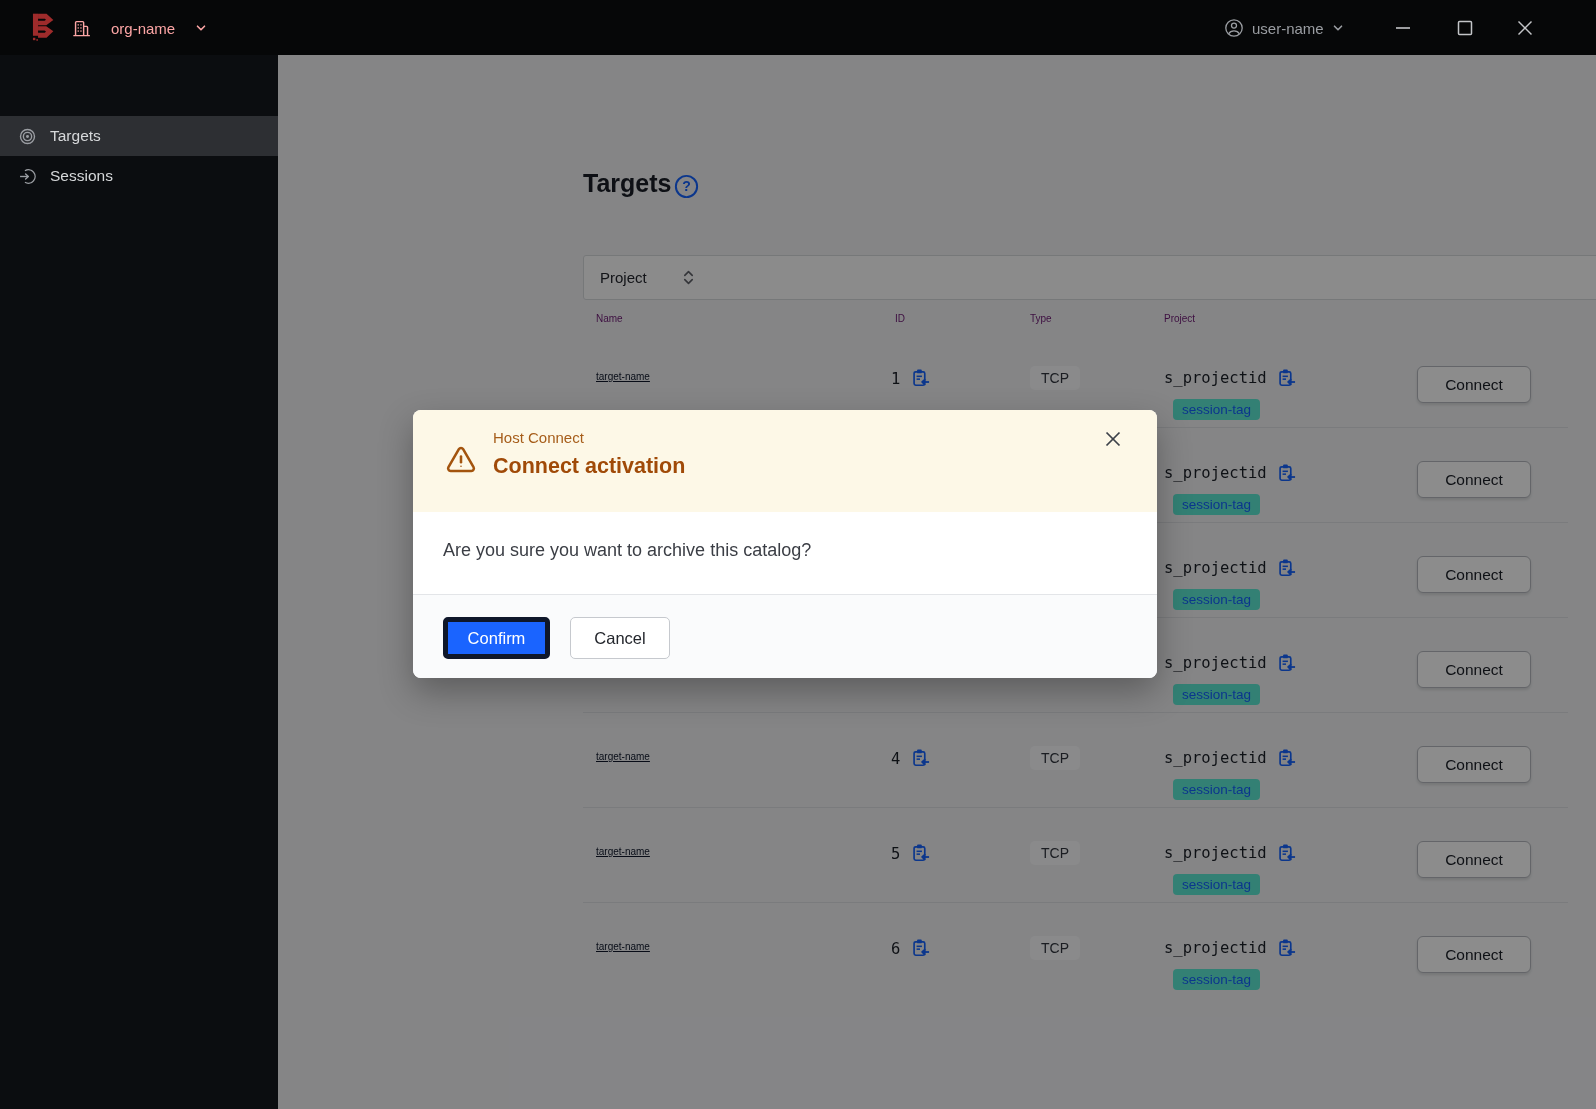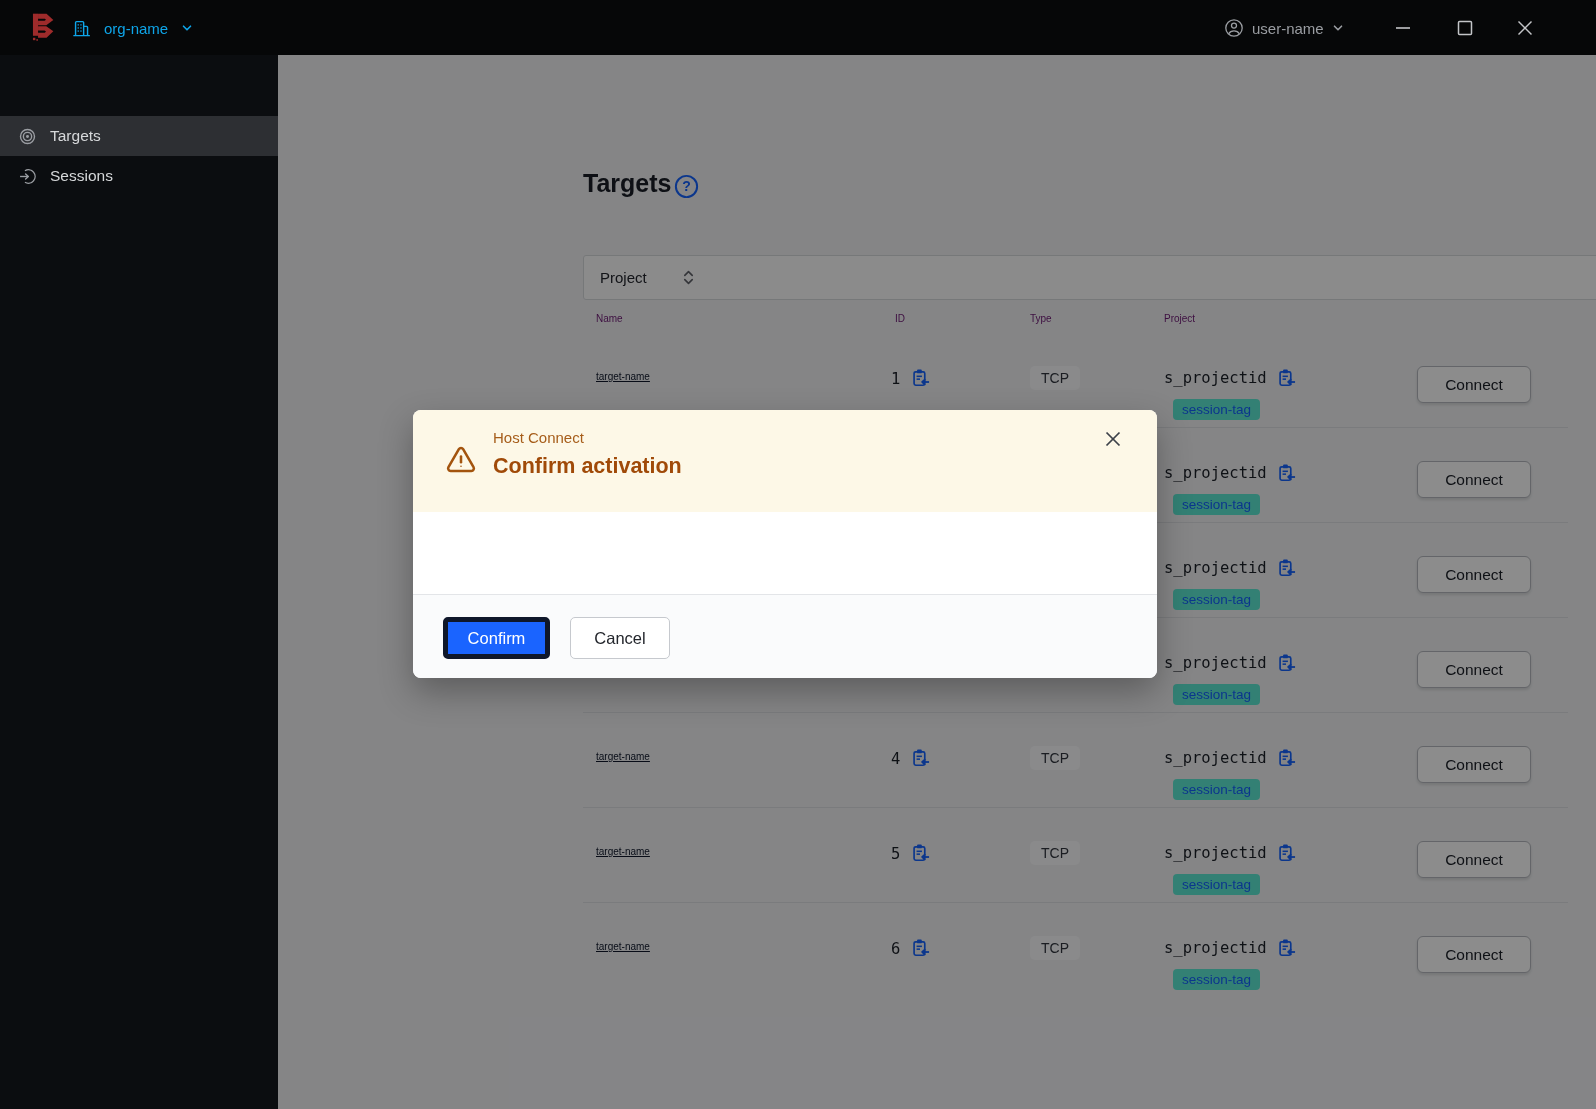--- a/index.html
+++ b/index.html
@@ -12,22 +12,22 @@
   .mono { font-family:"DejaVu Sans Mono","Liberation Mono",monospace; }
 
   
   .titlebar {
     position:absolute; left:0; top:0; width:1596px; height:55px;
     background:#060708; z-index:30; color:#9a9da2;
   }
   .logo { position:absolute; left:27px; top:10px; width:34px; height:34px; }
   .org-switcher {
     position:absolute; left:72px; top:12px; height:32px;
-    display:flex; align-items:center; gap:13px;
-    background:none; border:none; color:#0ea5e9; font-size:15px; cursor:pointer;
+    display:flex; align-items:center; gap:20px;
+    background:none; border:none; color:#fca5a5; font-size:15px; cursor:pointer;
     font-family:inherit;
   }
   .user-menu {
     position:absolute; left:1224px; top:12px; height:32px;
     display:flex; align-items:center; gap:8px;
     background:none; border:none; color:#9a9da2; font-size:15px; cursor:pointer;
     font-family:inherit;
   }
   .winbtn {
     position:absolute; top:17px; width:22px; height:22px;
@@ -405,27 +405,30 @@
   <div class="modal">
     <div class="modal-header">
       <span class="warn-icon">
         <svg viewBox="0 0 24 24" width="32" height="32" fill="none" stroke="currentColor" stroke-width="1.9" stroke-linejoin="round" stroke-linecap="round">
           <path d="M10.4 3.9 L2.6 17.4 A1.85 1.85 0 0 0 4.2 20.2 H19.8 A1.85 1.85 0 0 0 21.4 17.4 L13.6 3.9 A1.85 1.85 0 0 0 10.4 3.9 Z"></path>
           <line x1="12" y1="9.3" x2="12" y2="13.7"></line>
           <circle cx="12" cy="16.7" r="0.6" fill="currentColor" stroke="none"></circle>
         </svg>
       </span>
       <div class="modal-tagline">Host Connect</div>
-      <div class="modal-title">Confirm activation</div>
+      <div class="modal-title">Connect activation</div>
       <button class="modal-close">
         <svg width="20" height="20" viewBox="0 0 20 20">
           <line x1="3.5" y1="3.5" x2="16.5" y2="16.5" stroke="currentColor" stroke-width="1.7"></line>
           <line x1="16.5" y1="3.5" x2="3.5" y2="16.5" stroke="currentColor" stroke-width="1.7"></line>
         </svg>
       </button>
     </div>
+    <div class="modal-body">
+      <div class="modal-question">Are you sure you want to archive this catalog?</div>
+    </div>
     <div class="modal-footer">
       <button class="btn-confirm">Confirm</button>
       <button class="btn-cancel">Cancel</button>
     </div>
   </div>
 
 </div>
 
 </body></html>

